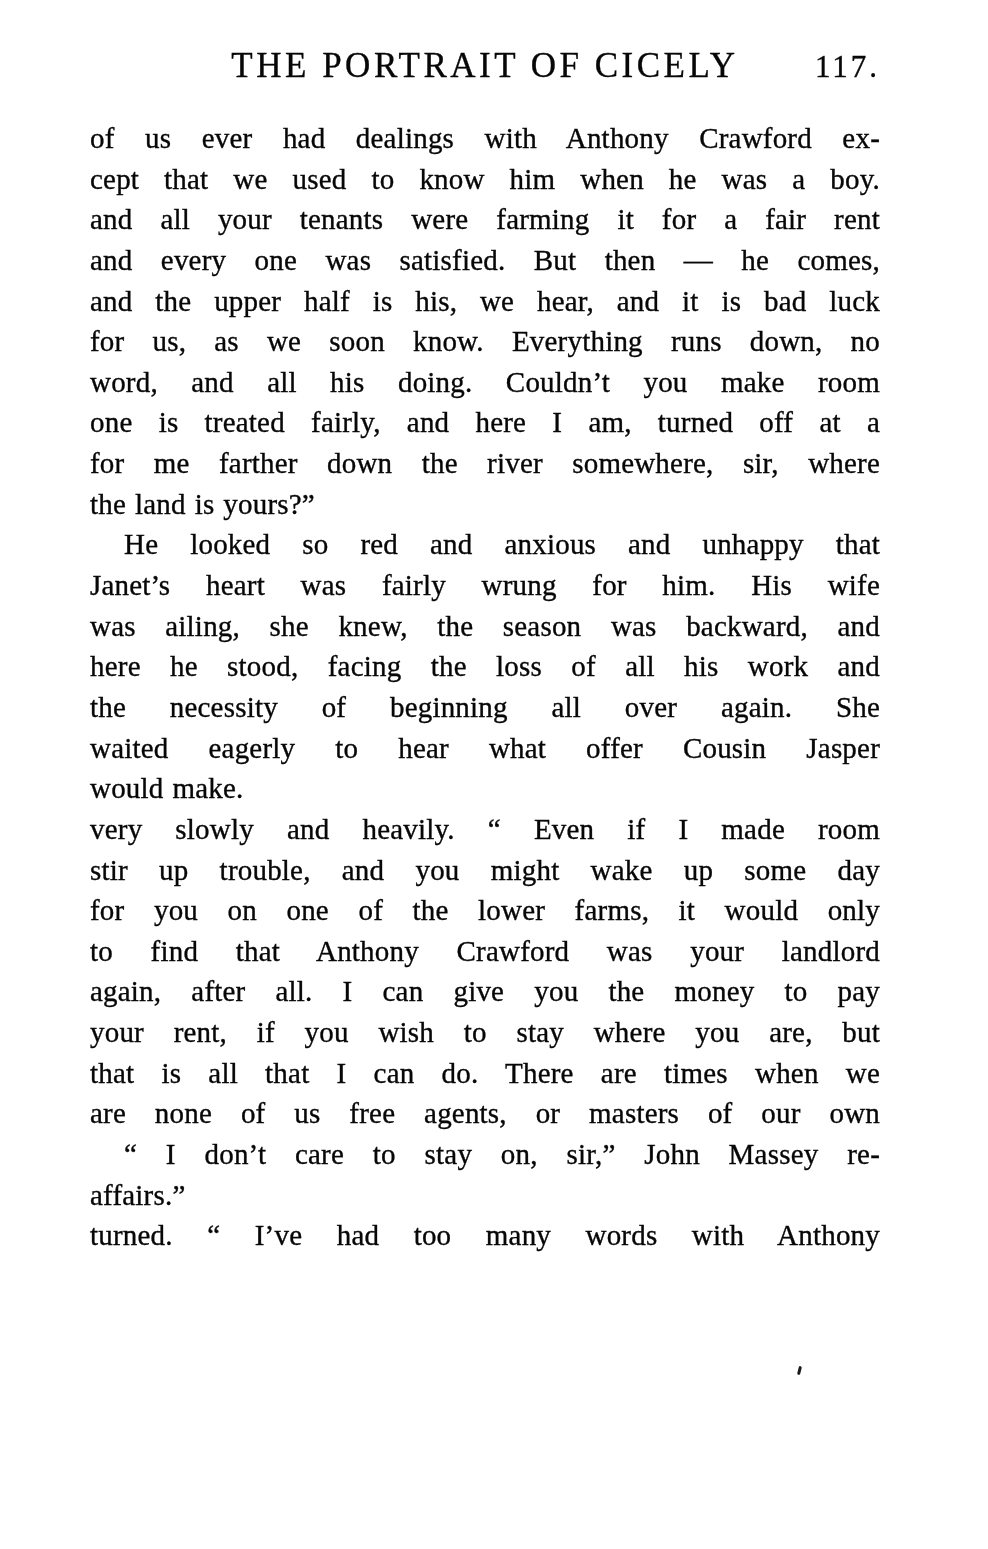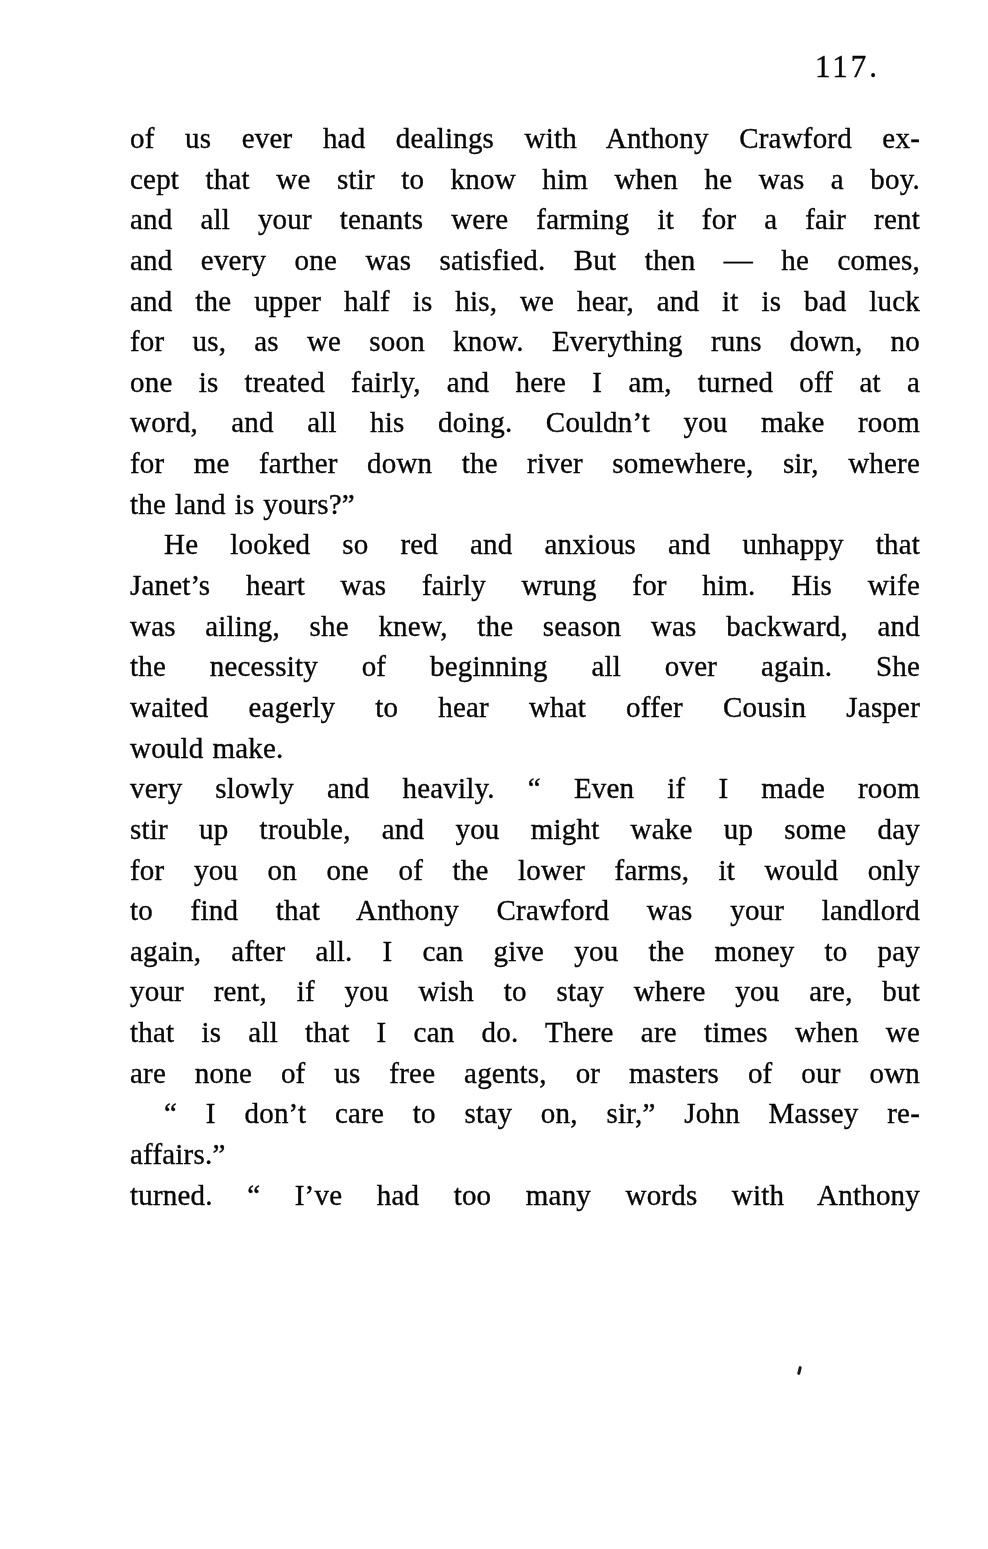--- a/index.html
+++ b/index.html
@@ -39,21 +39,20 @@
     top: 3px;
     font-size: 31px;
     letter-spacing: 3px;
     white-space: nowrap;
   }
   .text-block {
     position: absolute;
     top: 118px;
     left: 90px;
     width: 790px;
-    margin-left: 40px;
   }
   .line {
     font-size: 29px;
     line-height: 40.65px;
     height: 40.65px;
     text-align: justify;
     text-align-last: justify;
     word-spacing: 1.5px;
     letter-spacing: 0.2px;
   }
@@ -74,37 +73,39 @@
     border-radius: 2px;
     transform: rotate(14deg);
   }
 </style>
 </head>
 <body>
 
 <div class="page">
 
   <div class="running-head">
+    <div class="head-title">THE PORTRAIT OF CICELY</div>
     <div class="page-number">117.</div>
   </div>
 
   <div class="text-block">
       <div class="line">of us ever had dealings with Anthony Crawford ex-</div>
-      <div class="line">cept that we stir to know him when he was a boy.</div>
+      <div class="line">cept that we used to know him when he was a boy.</div>
       <div class="line">and all your tenants were farming it for a fair rent</div>
       <div class="line">and every one was satisfied.  But then — he comes,</div>
       <div class="line">and the upper half is his, we hear, and it is bad luck</div>
       <div class="line">for us, as we soon know.  Everything runs down, no</div>
+      <div class="line">word, and all his doing.  Couldn’t you make room</div>
       <div class="line">one is treated fairly, and here I am, turned off at a</div>
-      <div class="line">word, and all his doing.  Couldn’t you make room</div>
       <div class="line">for me farther down the river somewhere, sir, where</div>
       <div class="line flush">the land is yours?”</div>
       <div class="line indent">He looked so red and anxious and unhappy that</div>
       <div class="line">Janet’s heart was fairly wrung for him.  His wife</div>
       <div class="line">was ailing, she knew, the season was backward, and</div>
+      <div class="line">here he stood, facing the loss of all his work and</div>
       <div class="line">the necessity of beginning all over again.  She</div>
       <div class="line">waited eagerly to hear what offer Cousin Jasper</div>
       <div class="line flush">would make.</div>
       <div class="line">very slowly and heavily.  “ Even if I made room</div>
       <div class="line">stir up trouble, and you might wake up some day</div>
       <div class="line">for you on one of the lower farms, it would only</div>
       <div class="line">to find that Anthony Crawford was your landlord</div>
       <div class="line">again, after all.  I can give you the money to pay</div>
       <div class="line">your rent, if you wish to stay where you are, but</div>
       <div class="line">that is all that I can do.  There are times when we</div>

